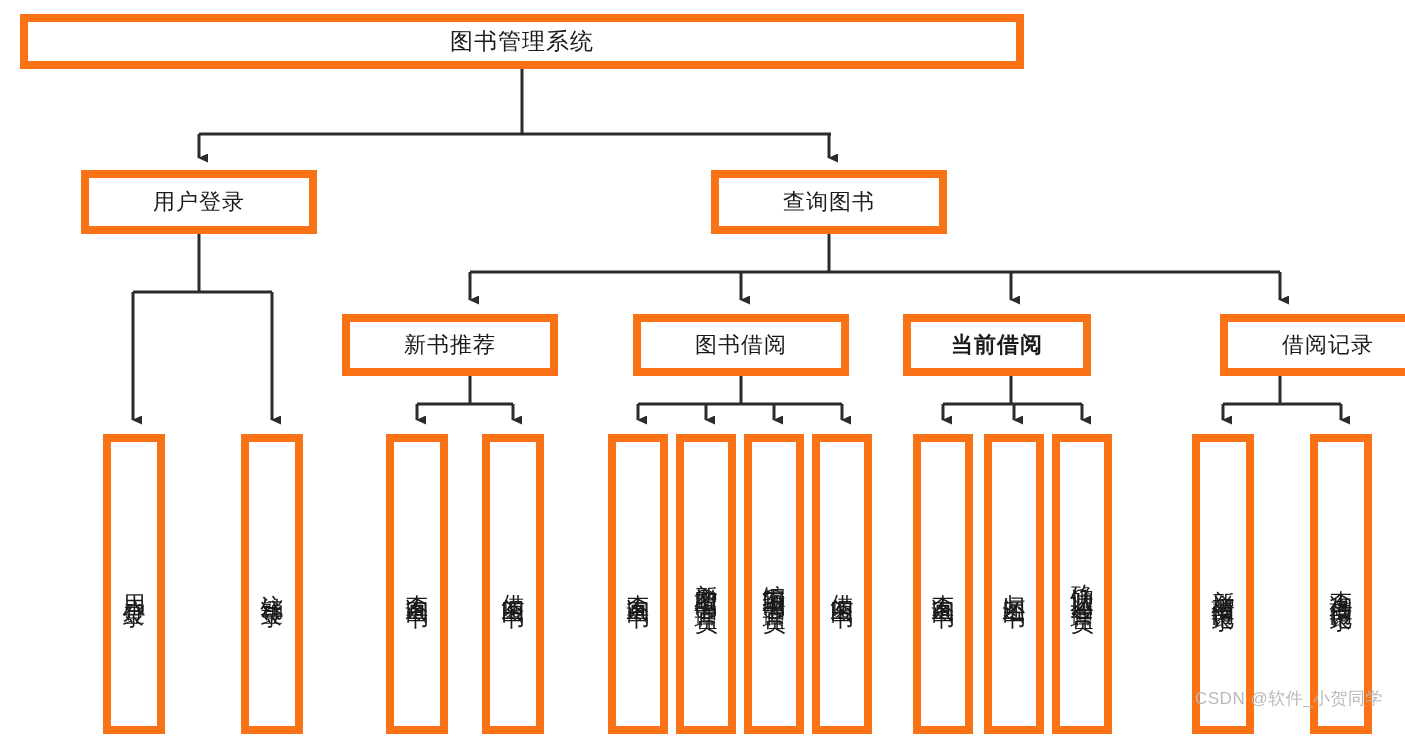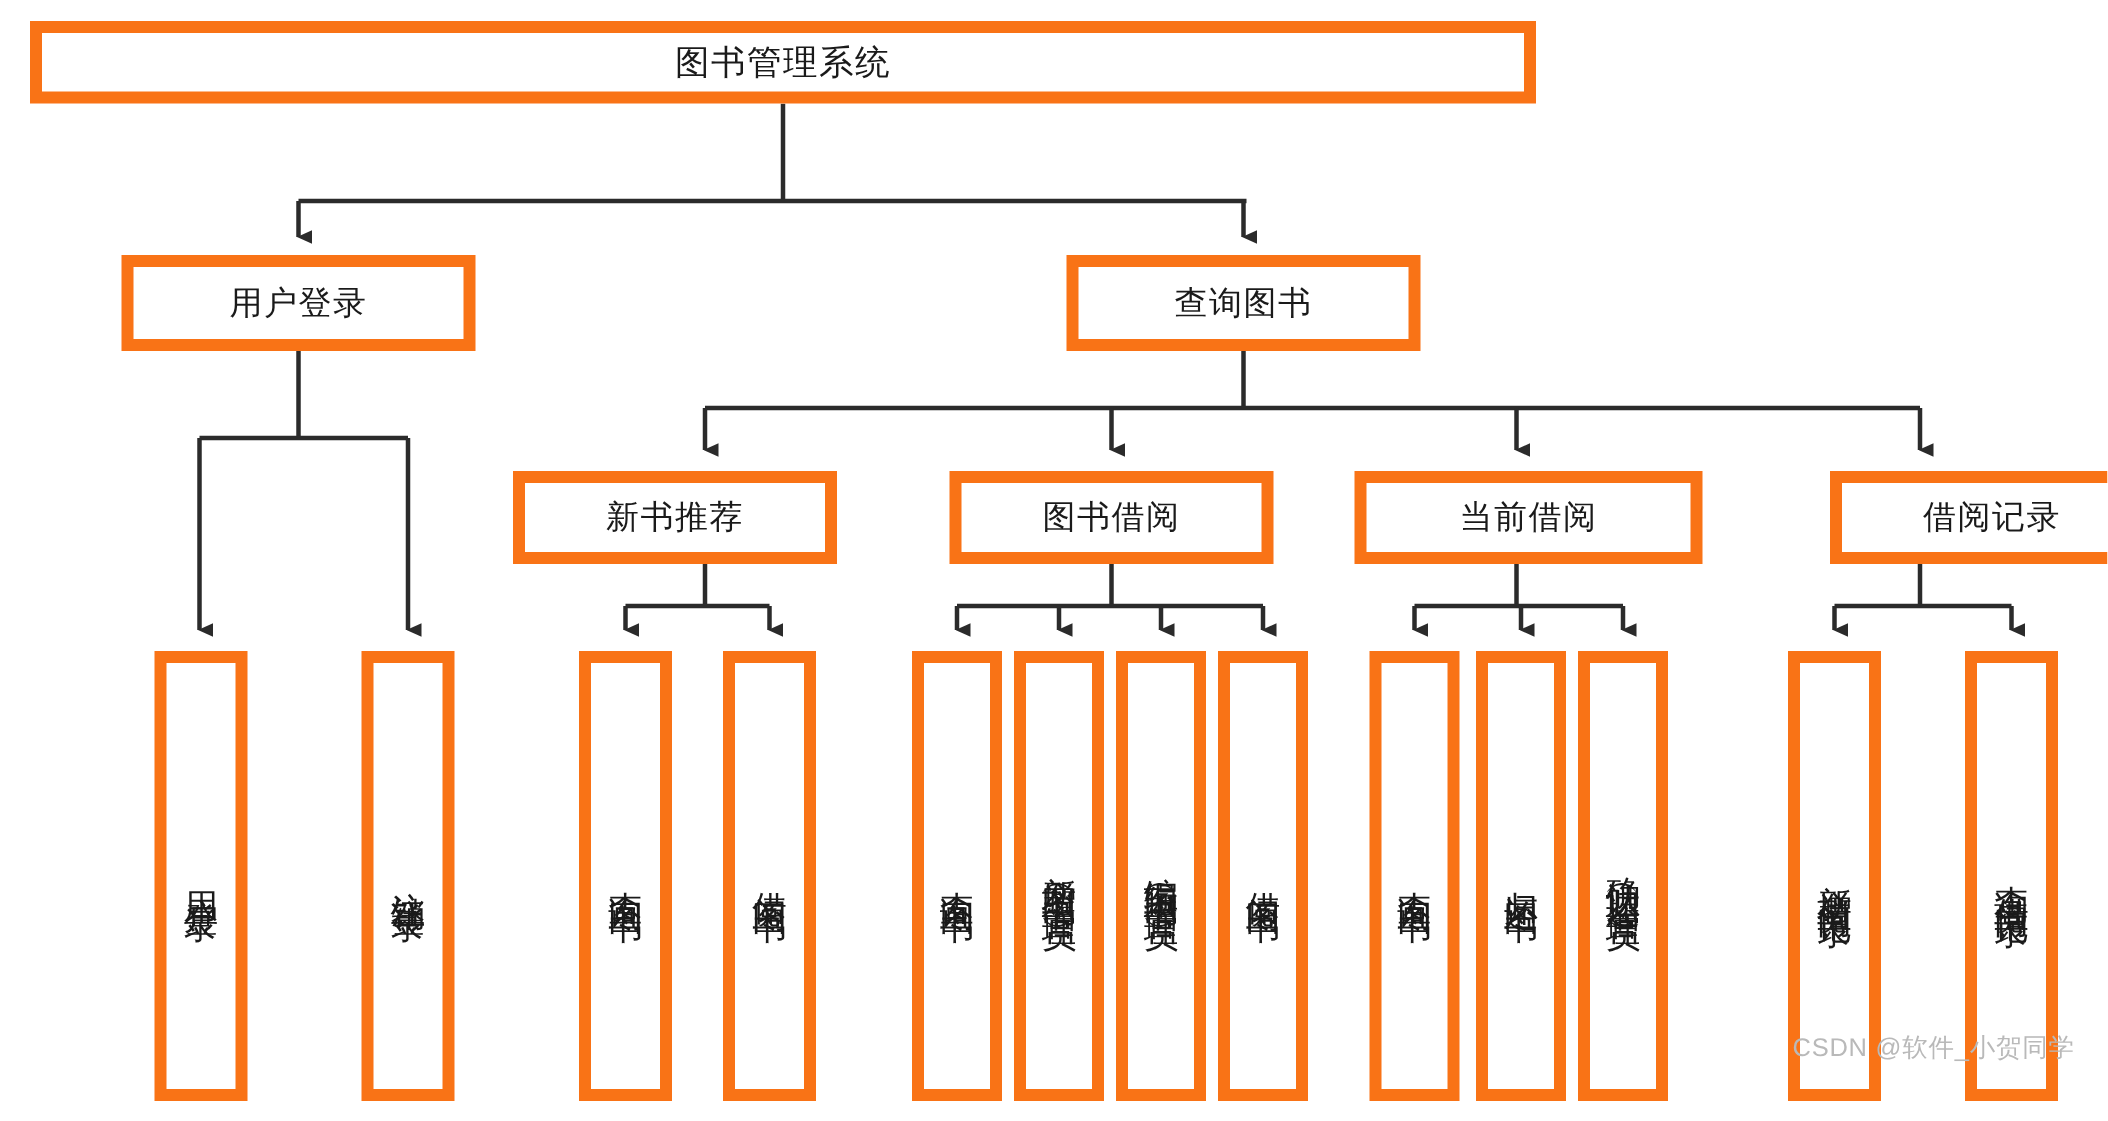--- a/index.html
+++ b/index.html
@@ -129,21 +129,21 @@
   <div class="node node-h" style="left:711px; top:170px; width:236px; height:64px;">
     <span>查询图书</span>
   </div>
 
   <div class="node node-h" style="left:342px; top:314px; width:216px; height:62px;">
     <span>新书推荐</span>
   </div>
   <div class="node node-h" style="left:633px; top:314px; width:216px; height:62px;font-family:Liberation Serif, serif;">
     <span>图书借阅</span>
   </div>
-  <div class="node node-h" style="left:903px; top:314px; width:232px; height:62px;">
+  <div class="node node-h" style="left:903px; top:314px; width:188px; height:62px;font-weight:bold;">
     <span>当前借阅</span>
   </div>
   <div class="node node-h" style="left:1220px; top:314px; width:216px; height:62px;">
     <span>借阅记录</span>
   </div>
 
   <div class="node node-v" style="left:103px; top:434px; width:62px; height:300px;">
     <span>用户登录</span>
   </div>
   <div class="node node-v" style="left:241px; top:434px; width:62px; height:300px;">

